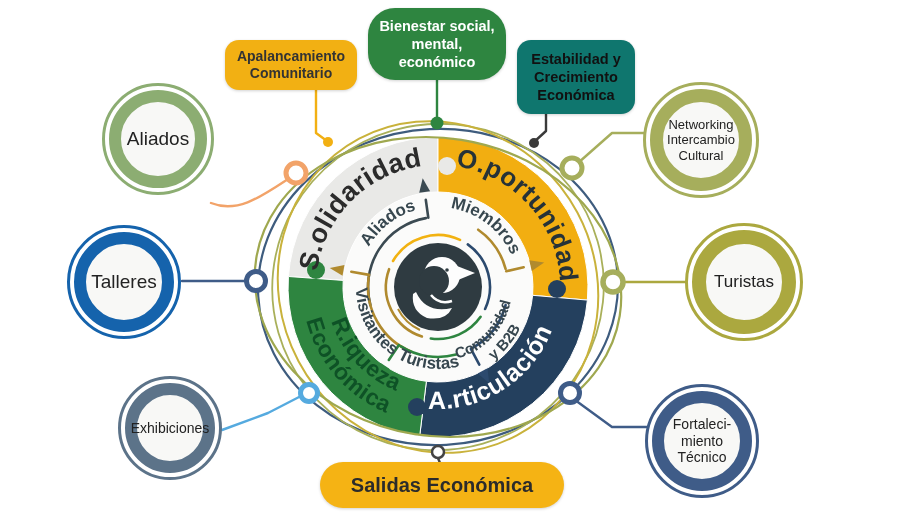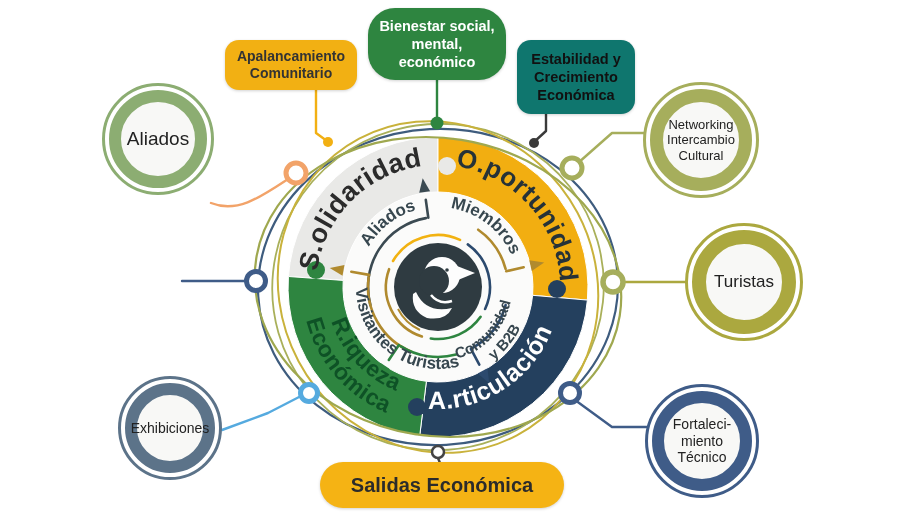--- a/index.html
+++ b/index.html
@@ -146,20 +146,23 @@
     <circle cx="447" cy="270" r="1.8" fill="#2F3B41"></circle>
     <path d="M416 292 Q426 314 452 308 Q446 321 427 318 Q411 311 413 294 Z" fill="#FDFDFD"></path>
     <path d="M431 295 Q439 305 452 301" stroke="#FDFDFD" stroke-width="2.5" fill="none"></path>
     <path d="M398 309 A46 46 0 0 0 420 330" stroke="#B08A2E" stroke-width="2" fill="none"></path>
   </g>
 </svg>
 
 <div class="sat sat-eventos" style="--c:#8CAD72;left:102px;top:83px;width:112px;height:112px;">
   <div class="sat-inner" style="font-size:19px;">Aliados</div>
 </div>
+<div class="sat sat-talleres" style="--c:#1563AC;left:67px;top:225px;width:114px;height:114px;">
+  <div class="sat-inner" style="font-size:19px;">Talleres</div>
+</div>
 <div class="sat sat-networking" style="--c:#A6AE5C;left:643px;top:82px;width:116px;height:116px;">
   <div class="sat-inner" style="font-size:13px;">Networking
 Intercambio
 Cultural</div>
 </div>
 <div class="sat sat-exhibiciones" style="--c:#5C7389;left:118px;top:376px;width:104px;height:104px;">
   <div class="sat-inner" style="font-size:14px;">Exhibiciones</div>
 </div>
 <div class="sat sat-coworking" style="--c:#ABA83F;left:685px;top:223px;width:118px;height:118px;">
   <div class="sat-inner" style="font-size:17px;">Turistas</div>

